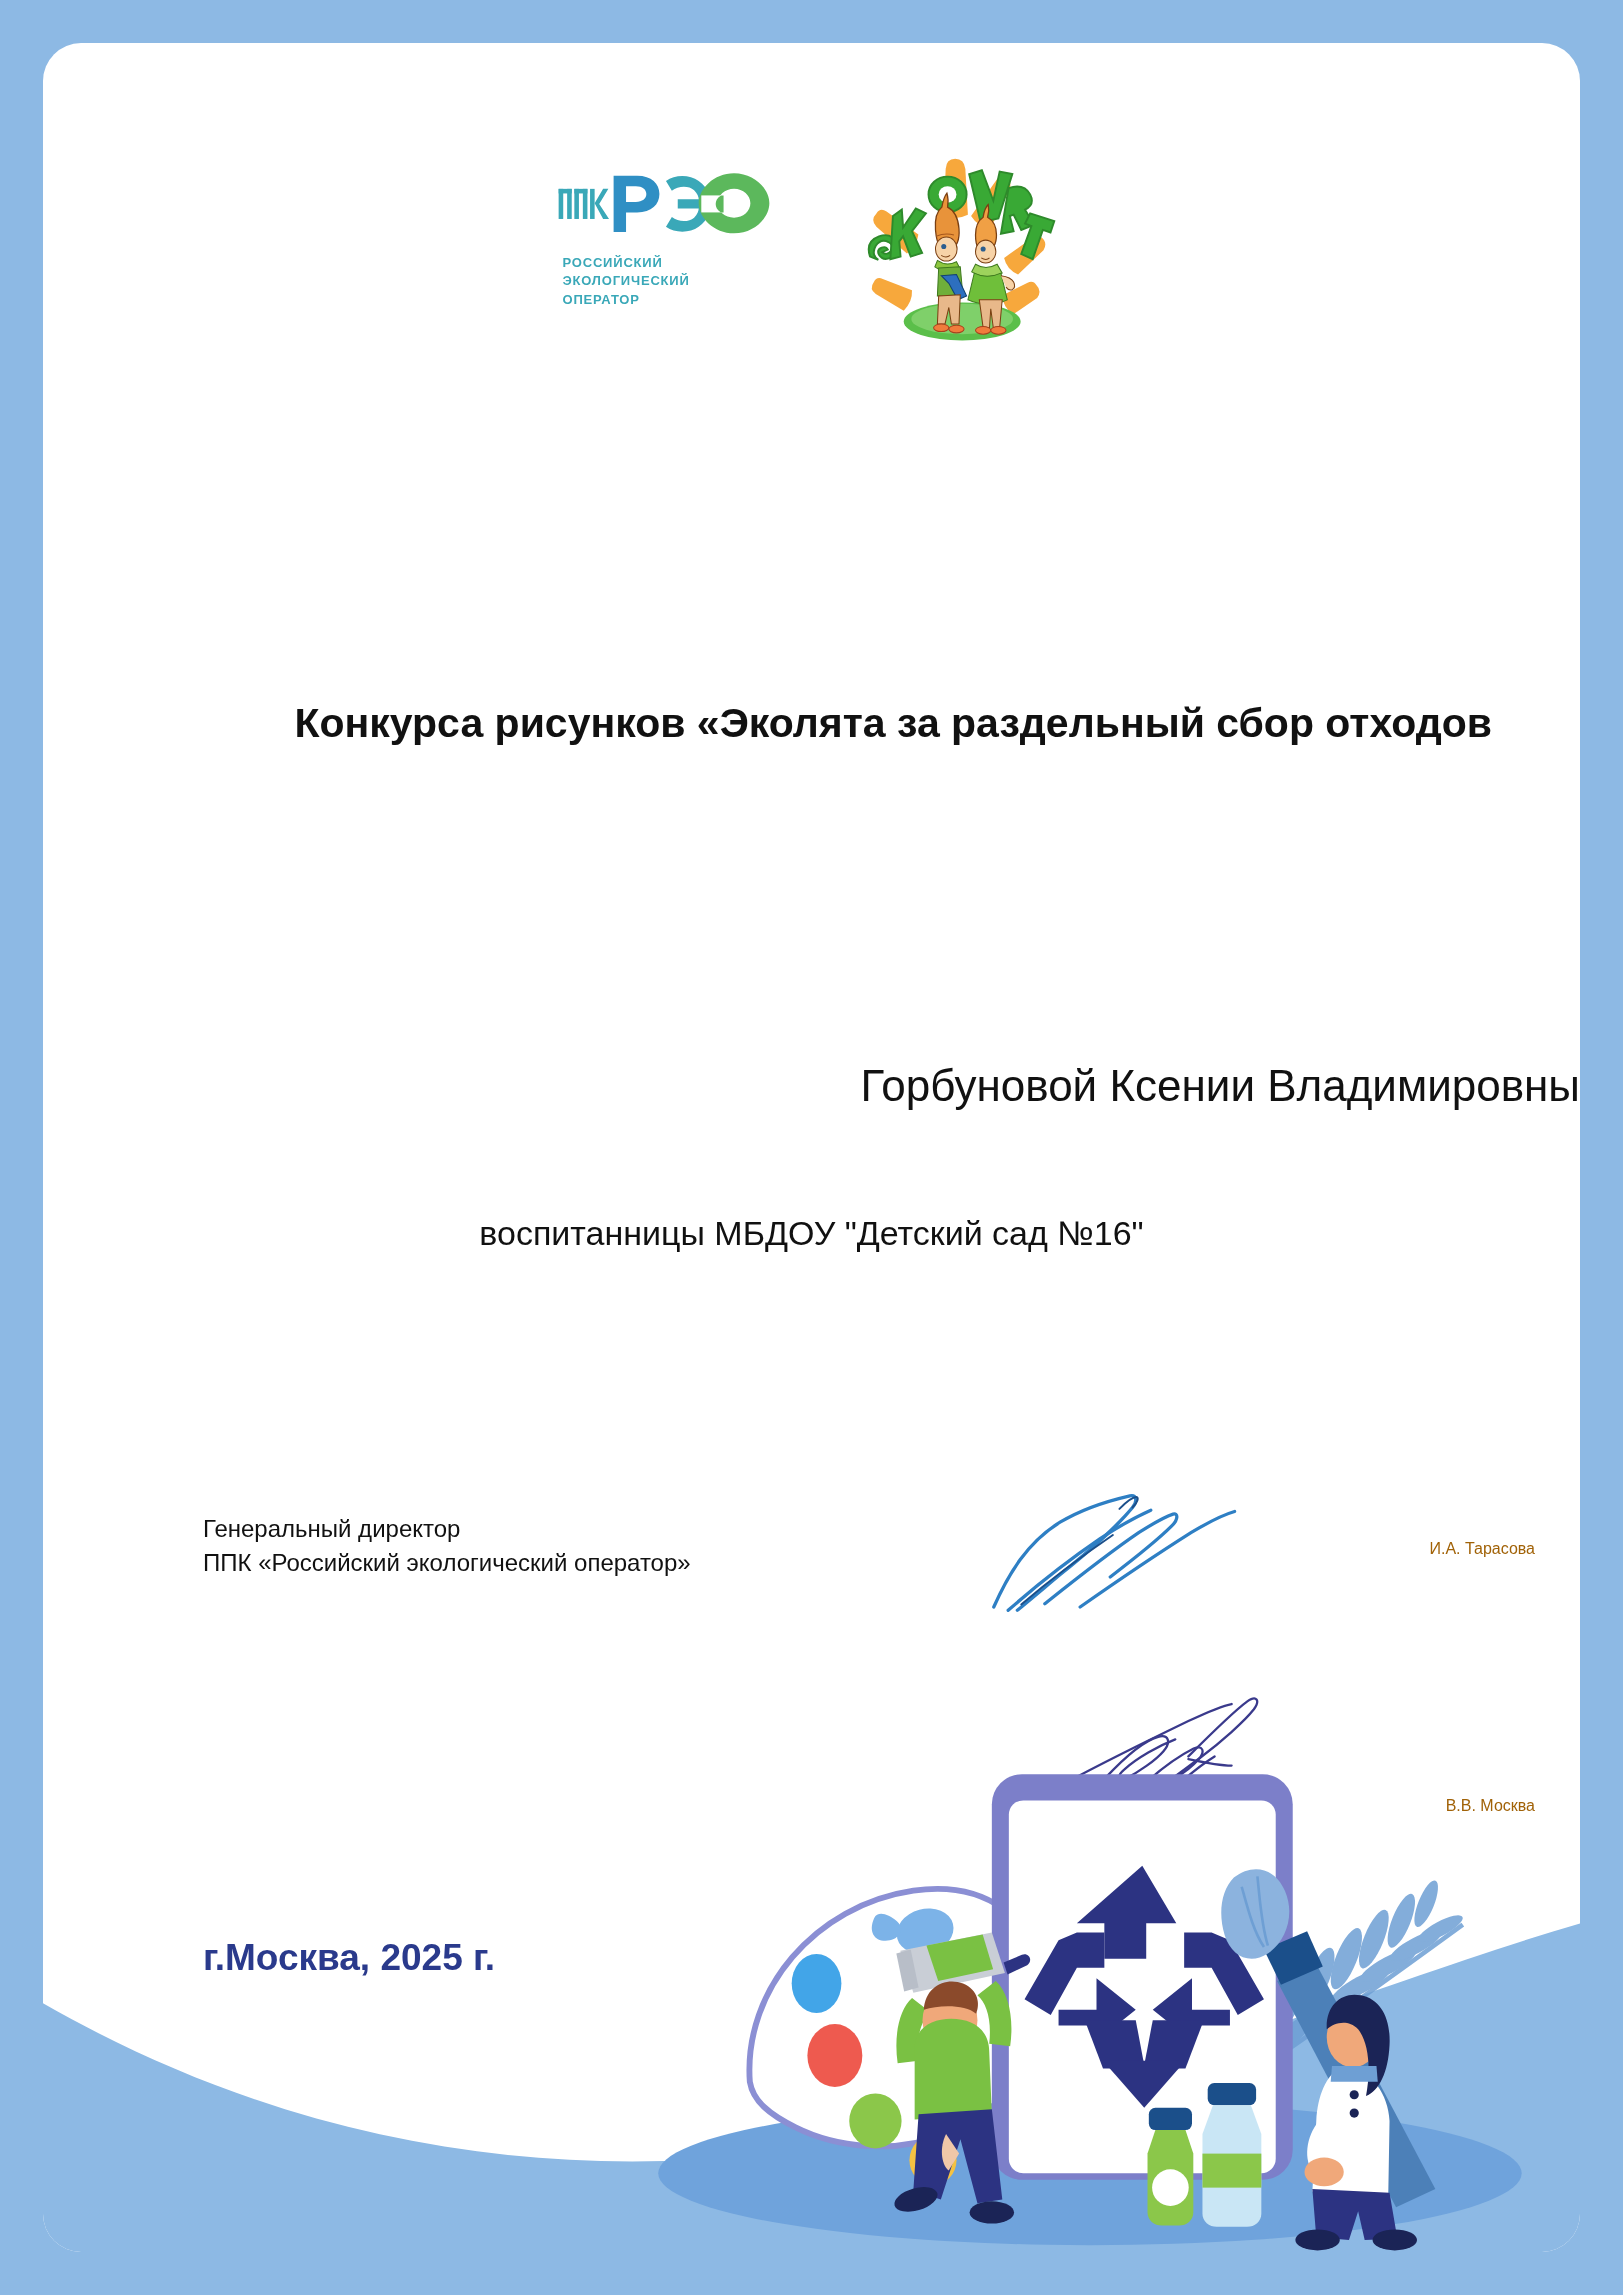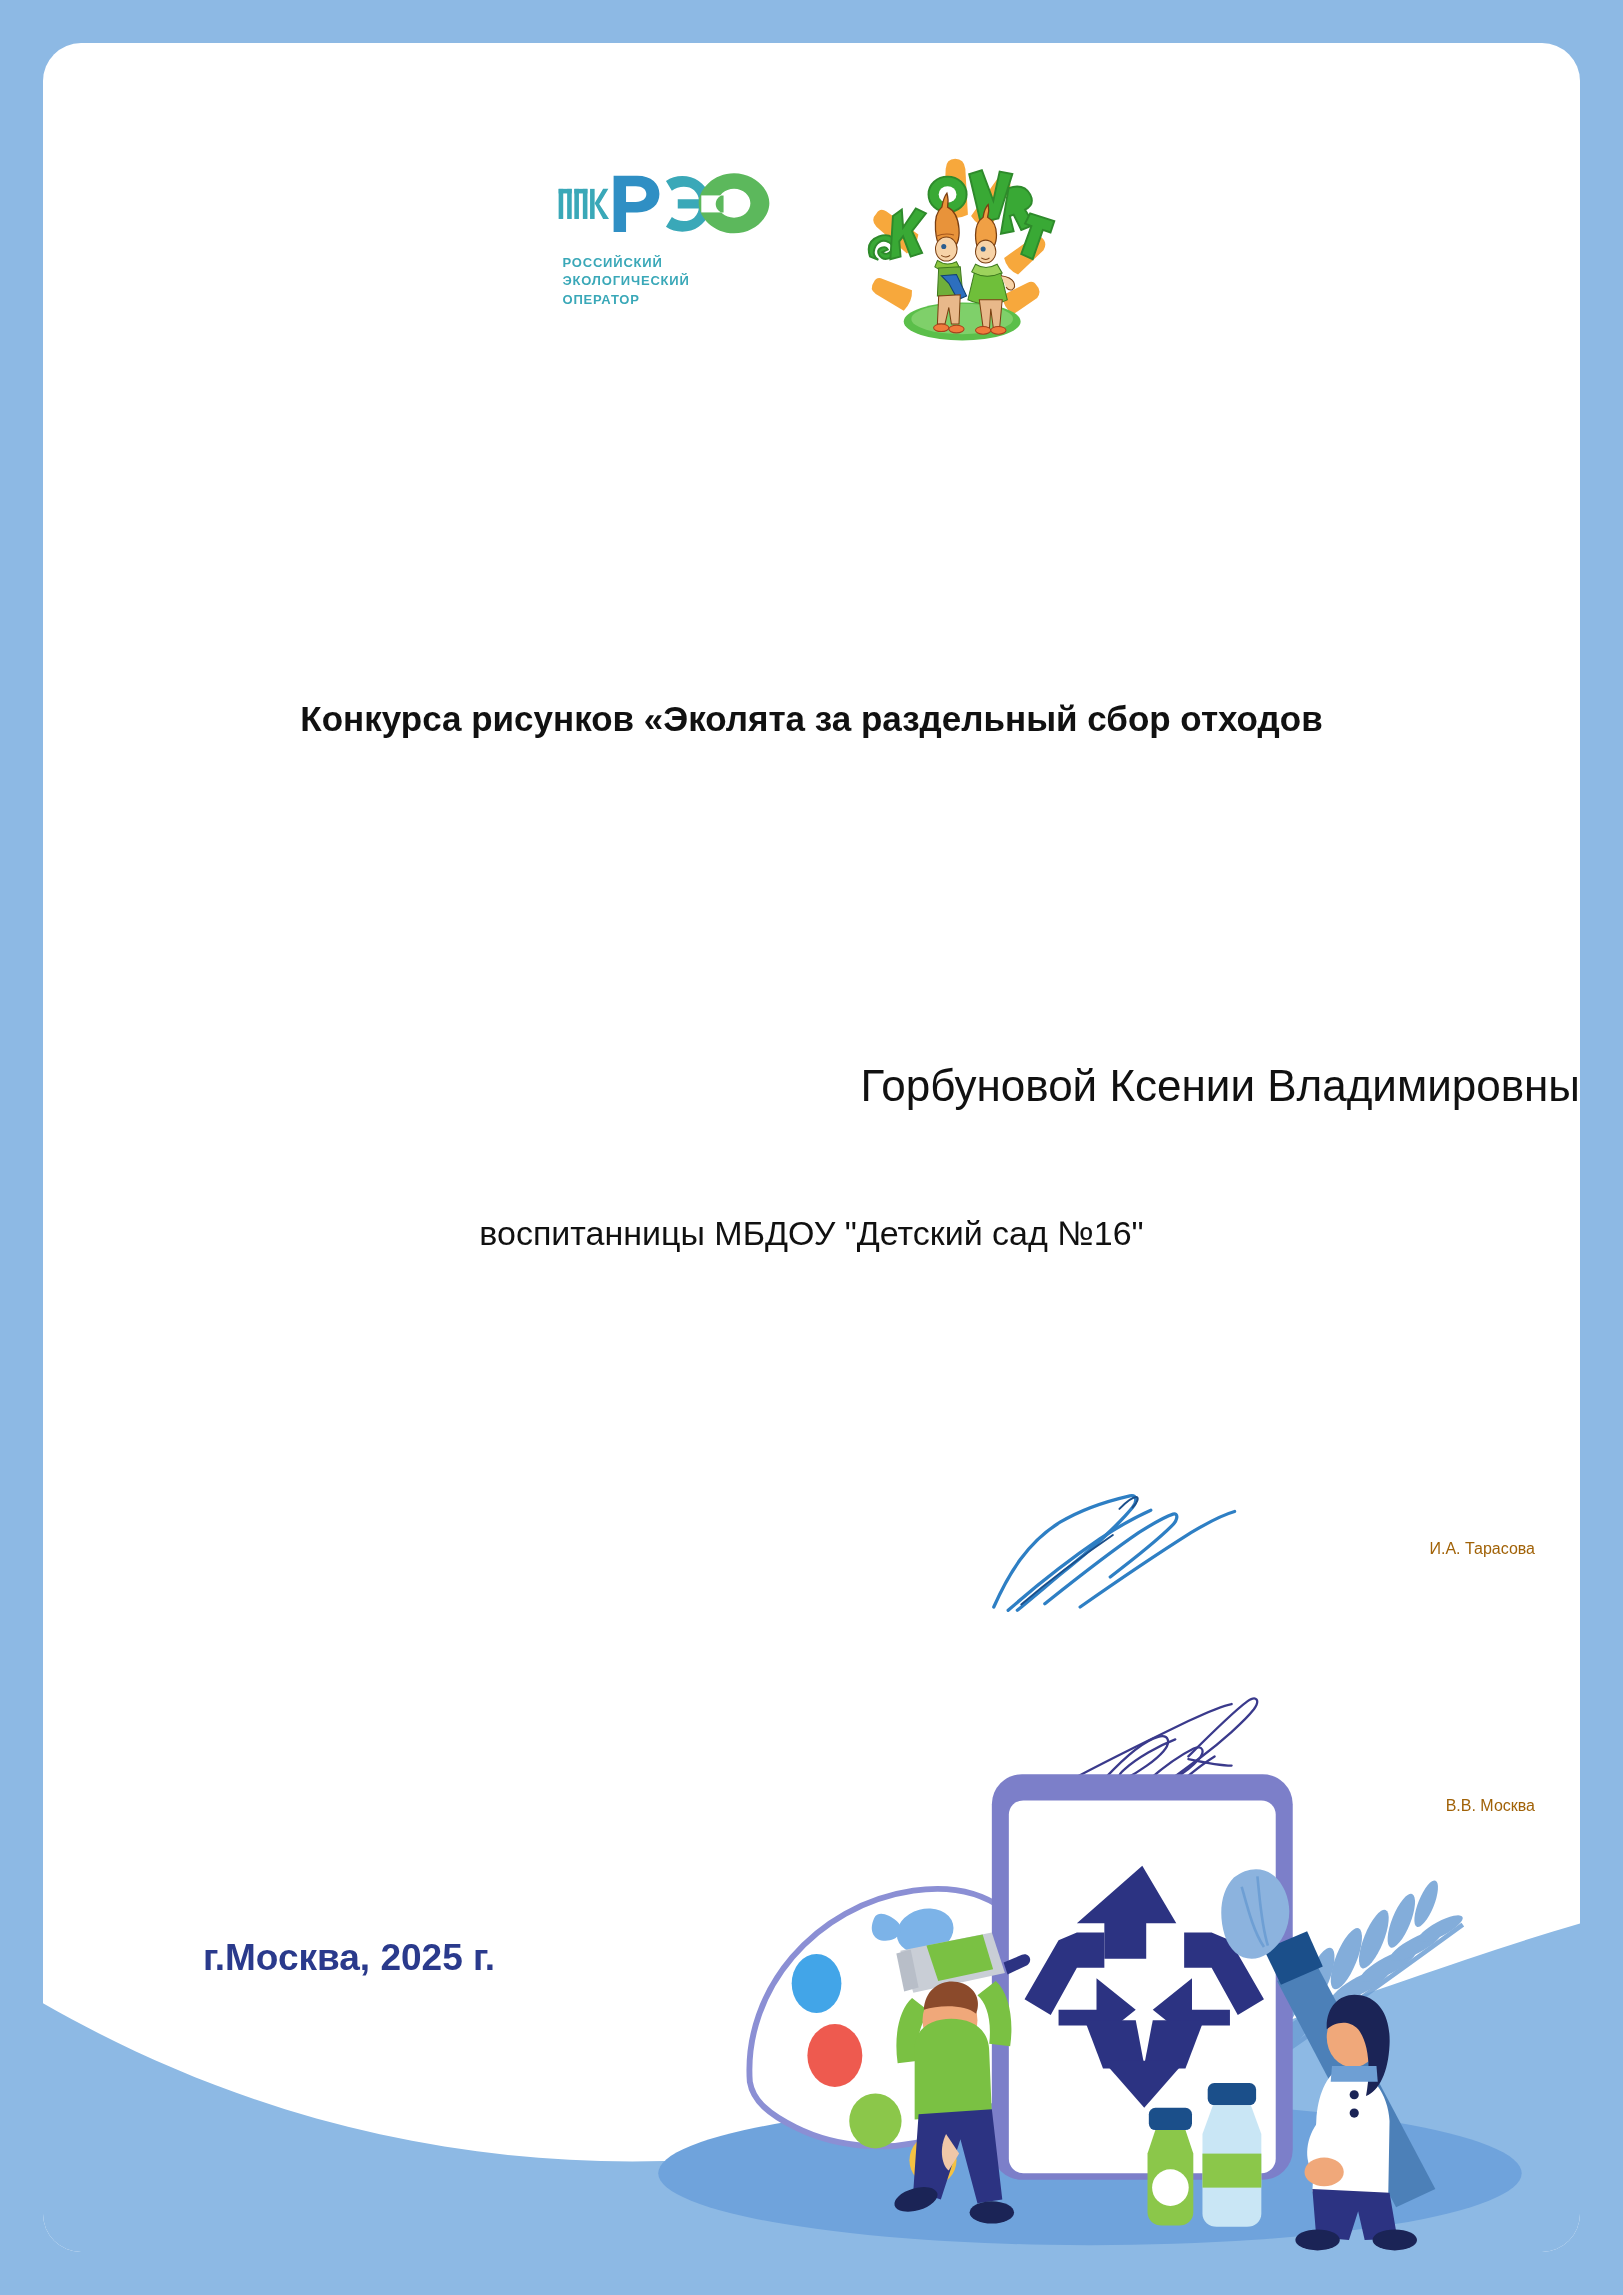--- a/index.html
+++ b/index.html
@@ -47,26 +47,26 @@
     text-align:center;
     font-size:128px;
     font-weight:700;
     color:#2A3A8C;
     letter-spacing:2.6px;
     line-height:1;
     font-family:"Liberation Sans", sans-serif;
   }
   .subtitle{
     position:absolute;top:651px;left:0;width:100%;
-    text-align:center;
-    font-size:35px;
+    text-align:right;
+    font-size:41px;
     font-weight:700;
     color:#111111;
     line-height:1.42;
-    padding:0 118px;
+    padding:0 88px;
     box-sizing:border-box;
   }
   .recipient{
     position:absolute;top:1018px;left:0;width:100%;
     text-align:right;
     font-size:44px;
     font-weight:400;
     color:#111111;
   }
   .institution{
@@ -200,20 +200,22 @@
 
 
   <div class="subtitle">
     <span>Конкурса рисунков «Эколята за раздельный сбор отходов</span><br>
   </div>
 
   <div class="recipient">Горбуновой Ксении Владимировны</div>
   <div class="institution">воспитанницы МБДОУ "Детский сад №16"</div>
 
   <div class="sig-block sig-1">
+    <div class="sig-role">Генеральный директор
+ППК «Российский экологический оператор»</div>
     <svg class="sign-img s1" viewBox="0 0 460 215">
       <g fill="none" stroke="#2E7FC4" stroke-width="5" stroke-linecap="round">
         <path d="M18,200 C40,150 70,100 120,70 C160,46 200,36 226,30 C236,28 238,38 230,48 C212,70 170,110 120,150 C96,170 70,192 54,205"></path>
         <path d="M40,205 C80,170 130,130 180,96 C210,76 240,60 258,52"></path>
         <path d="M96,195 C140,160 190,120 240,86 C262,72 280,62 292,58 C300,56 300,66 290,76 C270,96 230,128 196,154"></path>
         <path d="M150,200 C200,165 260,124 320,86 C350,68 372,58 386,54"></path>
       </g>
       <g fill="none" stroke="#1B4F8A" stroke-width="3" stroke-linecap="round">
         <path d="M60,196 C100,162 150,124 200,90"></path>
         <path d="M210,50 C222,38 230,32 236,32 C240,32 238,40 230,48"></path>

